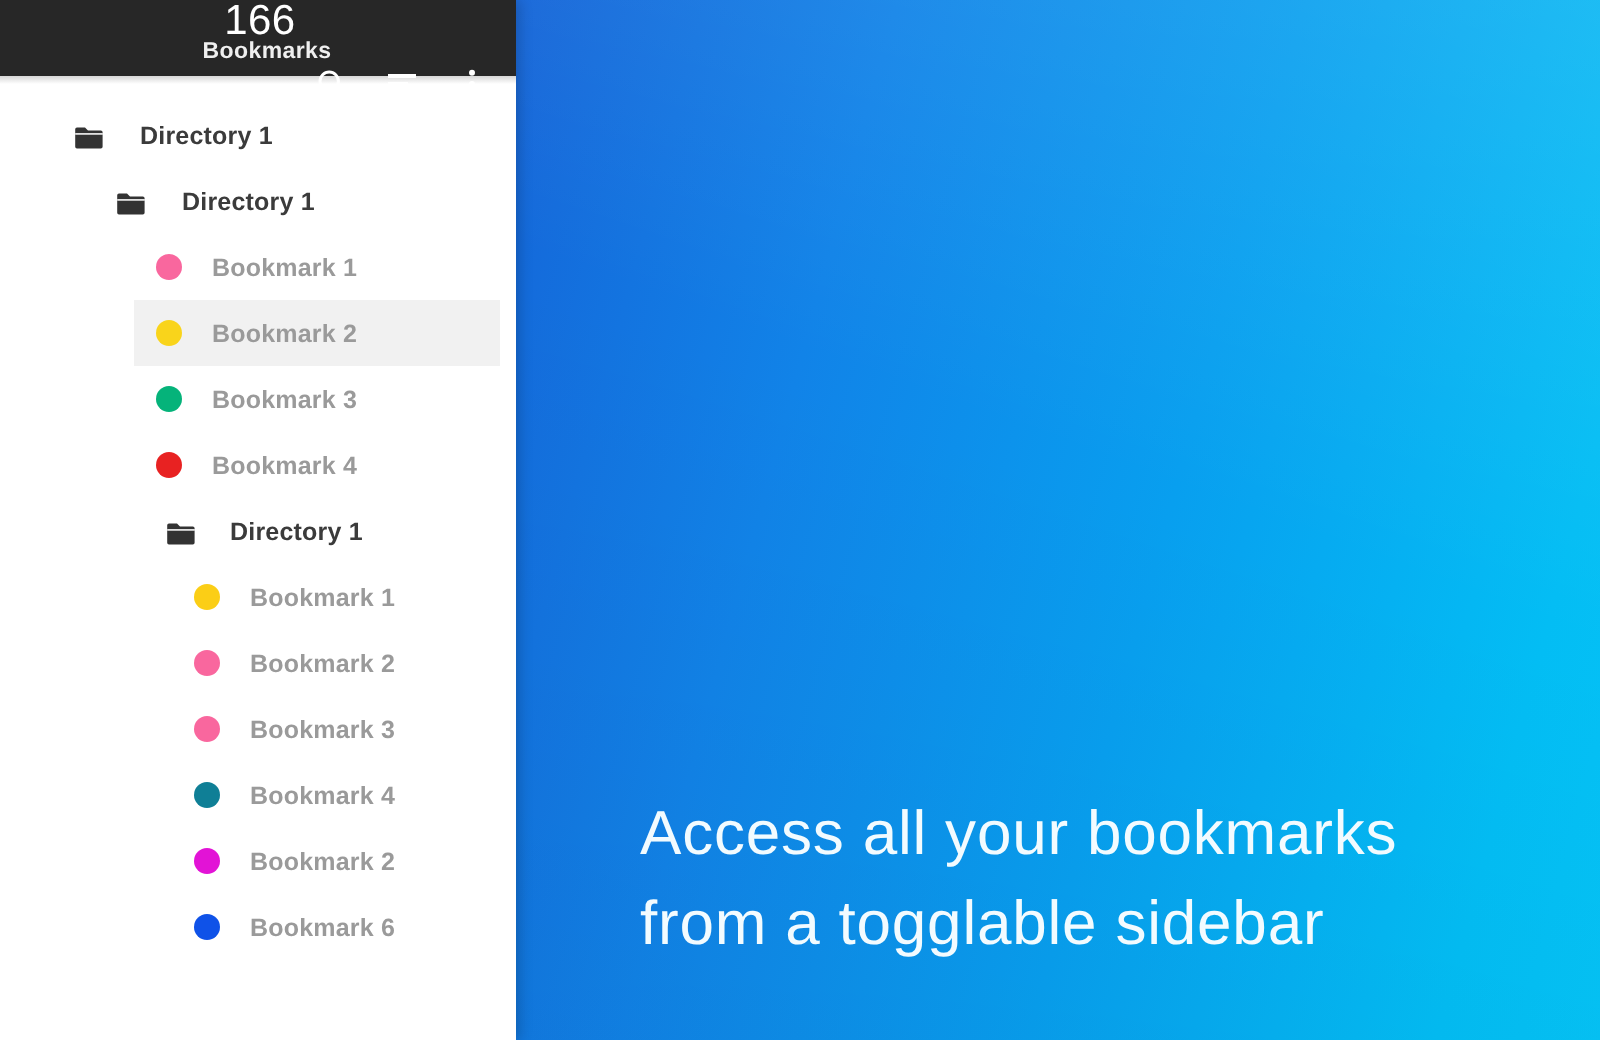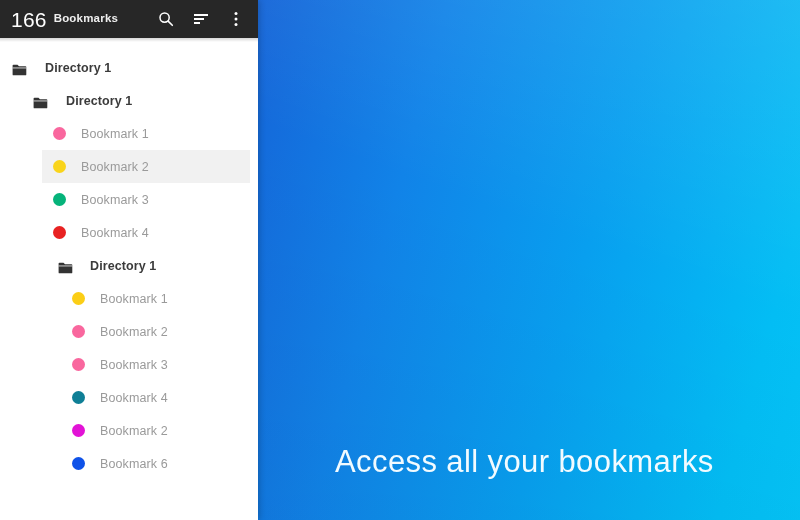--- a/index.html
+++ b/index.html
@@ -41,41 +41,42 @@
     left: 62px;
     bottom: 36px;
     right: 10px;
     color: #f2fbff;
     font-size: 31px;
     line-height: 45px;
     font-weight: 300;
     letter-spacing: 0.4px;
     white-space: nowrap;
   }
-  .hero-caption div { white-space: nowrap; margin-left: 15px; }
+  .hero-caption div { white-space: nowrap; }
 
   
   .sidebar {
     position: absolute;
     left: 0;
     top: 0;
     width: 258px;
     height: 520px;
     background: #ffffff;
     overflow: hidden;
     box-shadow: 2px 0 6px rgba(0,0,0,0.18);
   }
   .sb-header {
     position: relative;
     height: 38px;
     background: #272727;
     display: flex;
     align-items: center;
     padding: 0 9px 0 11px;
     box-sizing: border-box;
+    flex-direction: column;
   }
   .sb-count {
     color: #ffffff;
     font-size: 21px;
     font-weight: 400;
     letter-spacing: 0.2px;
     line-height: 1;
   }
   .sb-title {
     color: #efefef;
@@ -102,20 +103,21 @@
   }
   .icon-btn svg { display: block; }
 
   .sb-shadow {
     height: 4px;
     background: linear-gradient(to bottom, rgba(0,0,0,0.16), rgba(0,0,0,0));
   }
 
   .tree {
     padding-top: 9px;
+    margin-left: 25px;
   }
   .row {
     position: relative;
     display: flex;
     align-items: center;
     height: 33px;
     cursor: pointer;
   }
   .row.highlight::before {
     content: "";
@@ -141,21 +143,21 @@
   }
   .lbl-dir {
     font-size: 12.5px;
     color: #3b3b3b;
     font-weight: 700;
     letter-spacing: 0.1px;
   }
   .lbl-bm {
     font-size: 12.5px;
     color: #9a9a9a;
-    font-weight: 400;
+    font-weight: 700;
     letter-spacing: 0.1px;
   }
 
   
   .lv0 { padding-left: 12px; }
   .lv0 .gap { width: 18px; }
   .lv1 { padding-left: 33px; }
   .lv1 .gap { width: 18px; }
   .lv2 { padding-left: 53px; }
   .lv2 .gap { width: 15px; }
@@ -166,20 +168,21 @@
 </style>
 </head>
 <body>
 
 <div class="app">
 
   <div class="hero">
     <div class="hero-sheen"></div>
     <div class="hero-caption">
       <div>Access all your bookmarks</div>
+      <div>from a togglable sidebar</div>
     </div>
   </div>
 
   <div class="sidebar">
 
     <div class="sb-header">
       <span class="sb-count">166</span>
       <span class="sb-title">Bookmarks</span>
 
       <div class="sb-actions">

